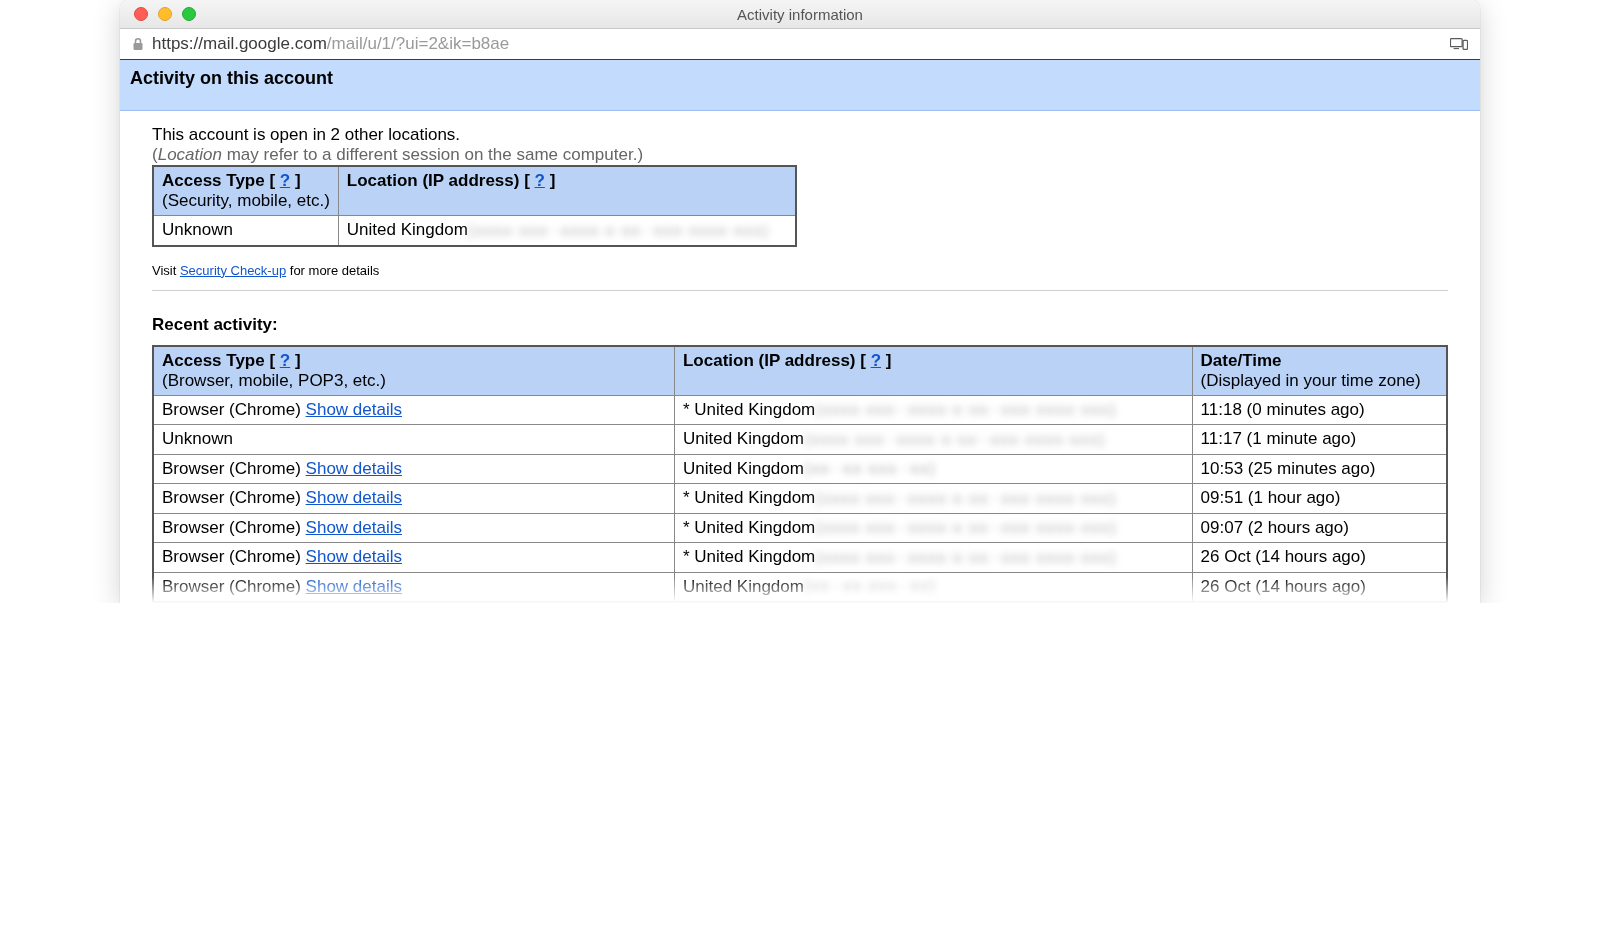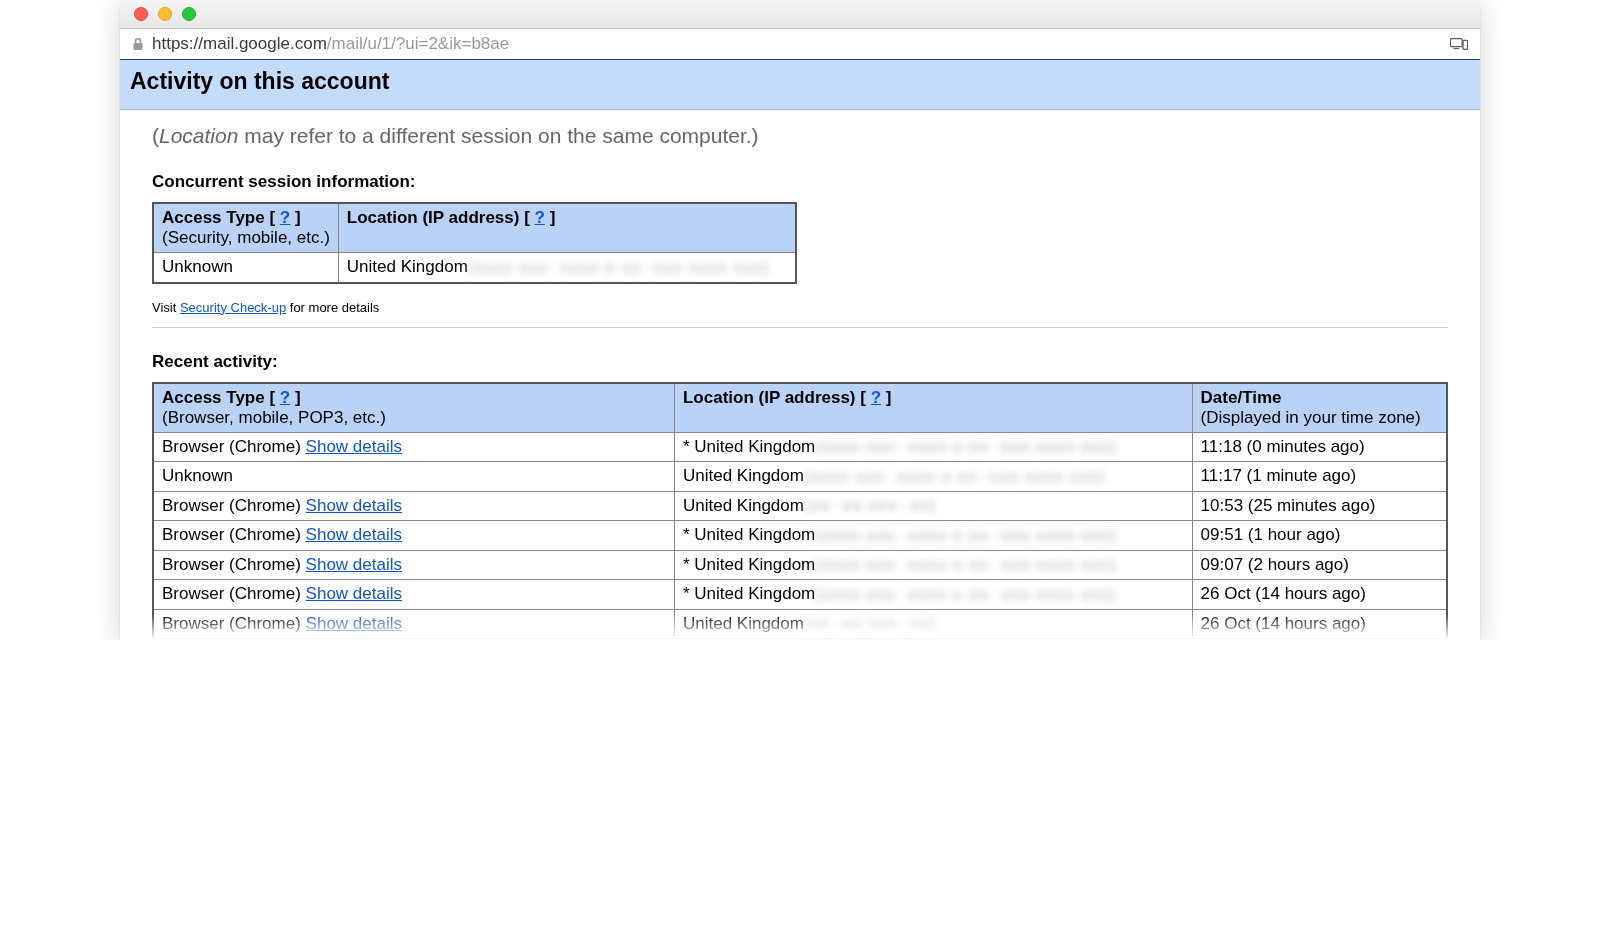--- a/index.html
+++ b/index.html
@@ -14,27 +14,27 @@
   .dot.green{background:#28c840;border:1px solid #23a934;}
   .titlebar-title{position:absolute;left:0;right:0;text-align:center;color:#555;font-size:15px;pointer-events:none;}
   
   .urlbar{height:30px;background:#fff;border-bottom:1px solid #0c4a6e;display:flex;align-items:center;padding:0 12px;color:#9a9a9a;font-size:17px;}
   .urlbar .lock-icon{width:12px;height:14px;margin-right:8px;color:#9a9a9a;}
   .urlbar .domain{color:#3b3b3b;}
   .urlbar .spacer{flex:1;}
   .device-icon{width:18px;height:14px;color:#5a5a5a;}
   
   .bluehead{background:#c3dbfc;padding:8px 10px 10px 10px;border-bottom:1px solid #9cbef2;}
-  .bluehead h1{margin:0 0 4px 0;font-size:23px;font-weight:700;}
+  .bluehead h1{margin:0 0 11px 0;font-size:18px;font-weight:700;}
   .bluehead p{margin:0 0 0 30px;font-size:17px;color:#222;}
   a.link{color:#1155cc;text-decoration:underline;}
   
   .content{padding:14px 32px 0 32px;}
   .status-line{font-size:17px;}
-  .status-sub{color:#666;font-size:21px;}
+  .status-sub{color:#666;font-size:17px;}
   .status-sub em{font-style:italic;}
   h2.sec{font-size:17px;font-weight:700;margin:24px 0 10px 0;}
   
   .hr{height:1px;background:#cfcfcf;margin:12px 0 8px 0;}
   
   table.data{border-collapse:collapse;border:2px solid #555;}
   table.data th, table.data td{border:1px solid #888;padding:4px 8px;text-align:left;vertical-align:top;font-size:17px;}
   table.data th{background:#b9d2f6;font-weight:700;}
   th .sub{font-weight:400;display:block;}
   .help{color:#1155cc;text-decoration:underline;cursor:pointer;}
@@ -53,20 +53,21 @@
 <body>
 
 <div class="frame window-shadow">
 
   <div class="titlebar">
     <div class="traffic">
       <div class="dot red"></div>
       <div class="dot yellow"></div>
       <div class="dot green"></div>
     </div>
+    <div class="titlebar-title">Activity information</div>
   </div>
 
   <div class="urlbar">
     <svg class="lock-icon" viewBox="0 0 12 14">
       <rect x="1.5" y="6" width="9" height="7" rx="1.2" fill="currentColor"></rect>
       <path d="M3.5 6 V4.2 a2.5 2.5 0 0 1 5 0 V6" fill="none" stroke="currentColor" stroke-width="1.6"></path>
     </svg>
     <span class="domain">https://mail.google.com</span>
       <span>/mail/u/1/?ui=2&amp;ik=b8ae</span>
     <span class="spacer"></span>
@@ -75,25 +76,25 @@
       <rect x="4" y="11.5" width="6" height="1.2" fill="currentColor"></rect>
       <rect x="14.5" y="3" width="5" height="10" rx="1" fill="none" stroke="currentColor" stroke-width="1.4"></rect>
     </svg>
   </div>
 
   <div class="bluehead">
     <h1>Activity on this account</h1>
   </div>
 
   <div class="content fade-bottom">
+    <div class="status-line">This account is open in 2 other locations.</div>
     <div class="status-sub">
       <span>(</span><em>Location</em><span> may refer to a different session on the same computer.)</span>
     </div>
 
-    <h2 class="sec">Concurrent session information:</h2>
 
     <table class="data" style="min-width:630px;">
       <thead>
         <tr>
           <th>
             <span>Access Type</span>
             [ <a class="help">?</a> ]
             <span class="sub">(Security, mobile, etc.)</span>
           </th>
           <th style="min-width:440px;">

